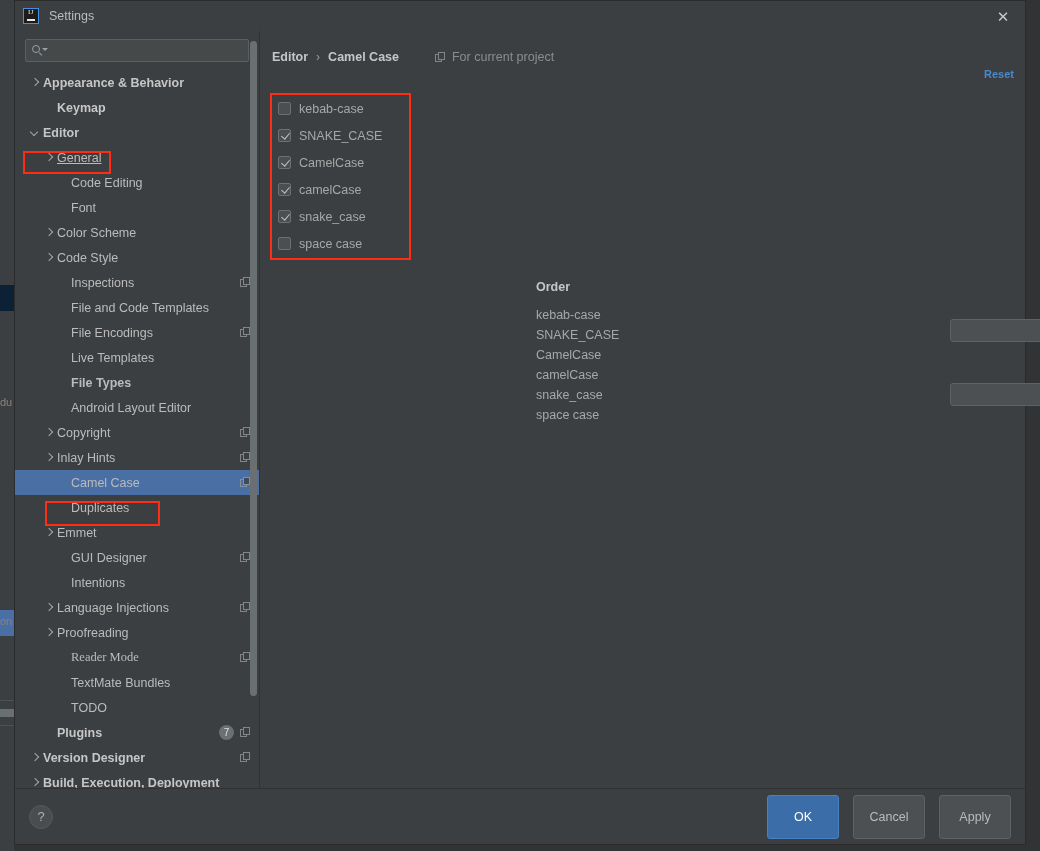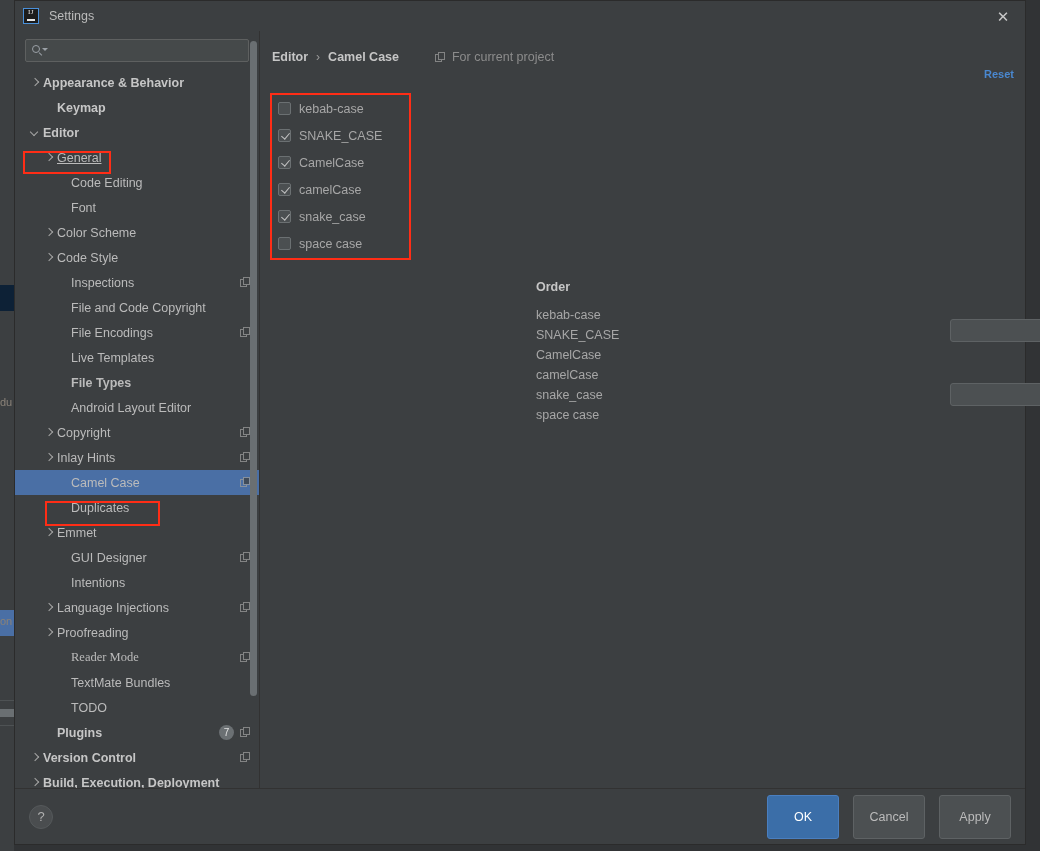--- a/index.html
+++ b/index.html
@@ -334,21 +334,21 @@
               <span class="spacer"></span>
             </div>
             <div class="tree-row" style="padding-left: 42px;">
               <span class="arrow "></span>
               <span class="label">Inspections</span>
               <span class="spacer"></span>
               <span class="copy-ico"></span>
             </div>
             <div class="tree-row" style="padding-left: 42px;">
               <span class="arrow "></span>
-              <span class="label">File and Code Copyright</span>
+              <span class="label">File and Code Templates</span>
               <span class="spacer"></span>
             </div>
             <div class="tree-row" style="padding-left: 42px;">
               <span class="arrow "></span>
               <span class="label">File Encodings</span>
               <span class="spacer"></span>
               <span class="copy-ico"></span>
             </div>
             <div class="tree-row" style="padding-left: 42px;">
               <span class="arrow "></span>
@@ -433,21 +433,21 @@
             </div>
             <div class="tree-row bold" style="padding-left: 28px;">
               <span class="arrow "></span>
               <span class="label">Plugins</span>
               <span class="spacer"></span>
               <span class="badge">7</span>
               <span class="copy-ico"></span>
             </div>
             <div class="tree-row bold" style="padding-left: 14px;">
               <span class="arrow right"></span>
-              <span class="label">Version Control</span>
+              <span class="label">Version Designer</span>
               <span class="spacer"></span>
               <span class="copy-ico"></span>
             </div>
             <div class="tree-row bold" style="padding-left: 14px;">
               <span class="arrow right"></span>
               <span class="label">Build, Execution, Deployment</span>
               <span class="spacer"></span>
             </div>
           </div>
         <div class="sb-scroll"></div>

